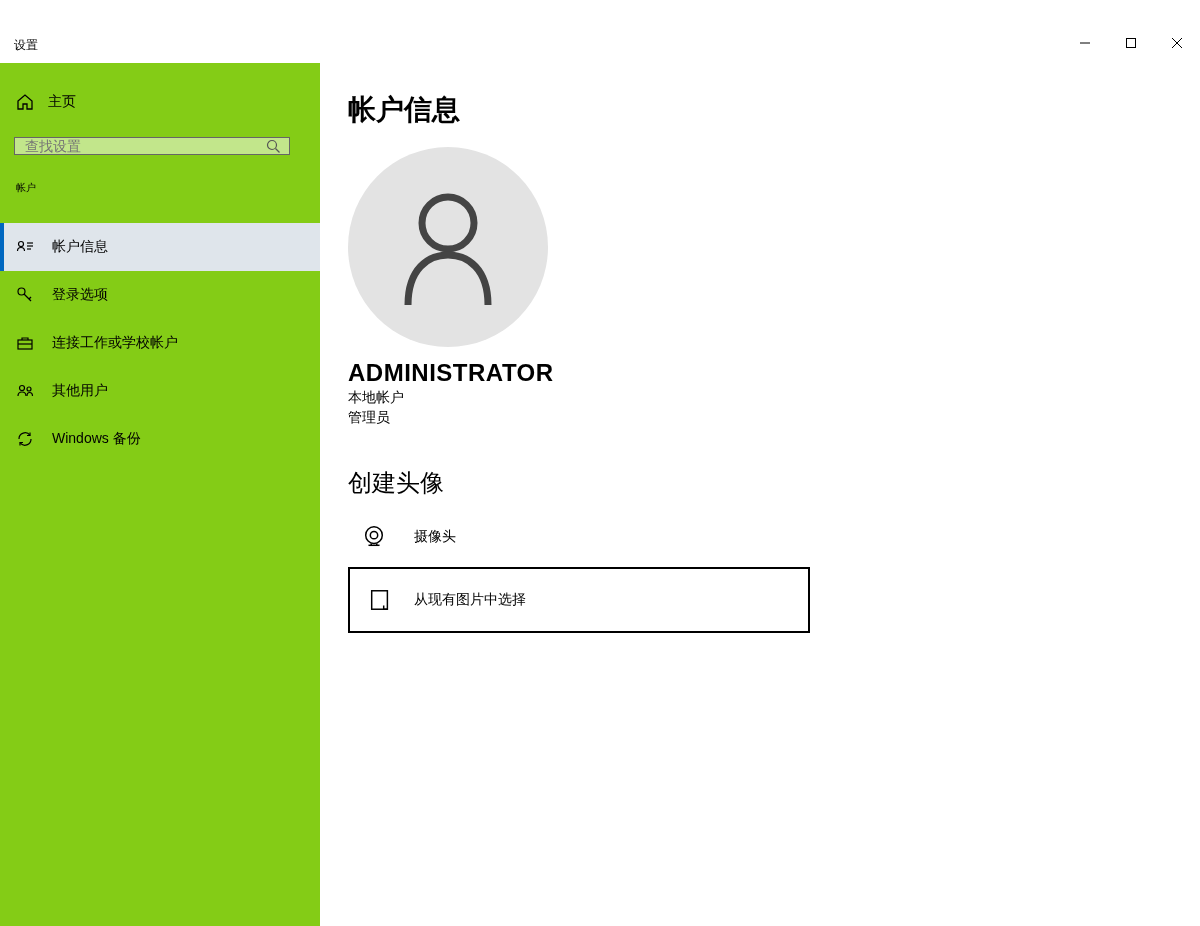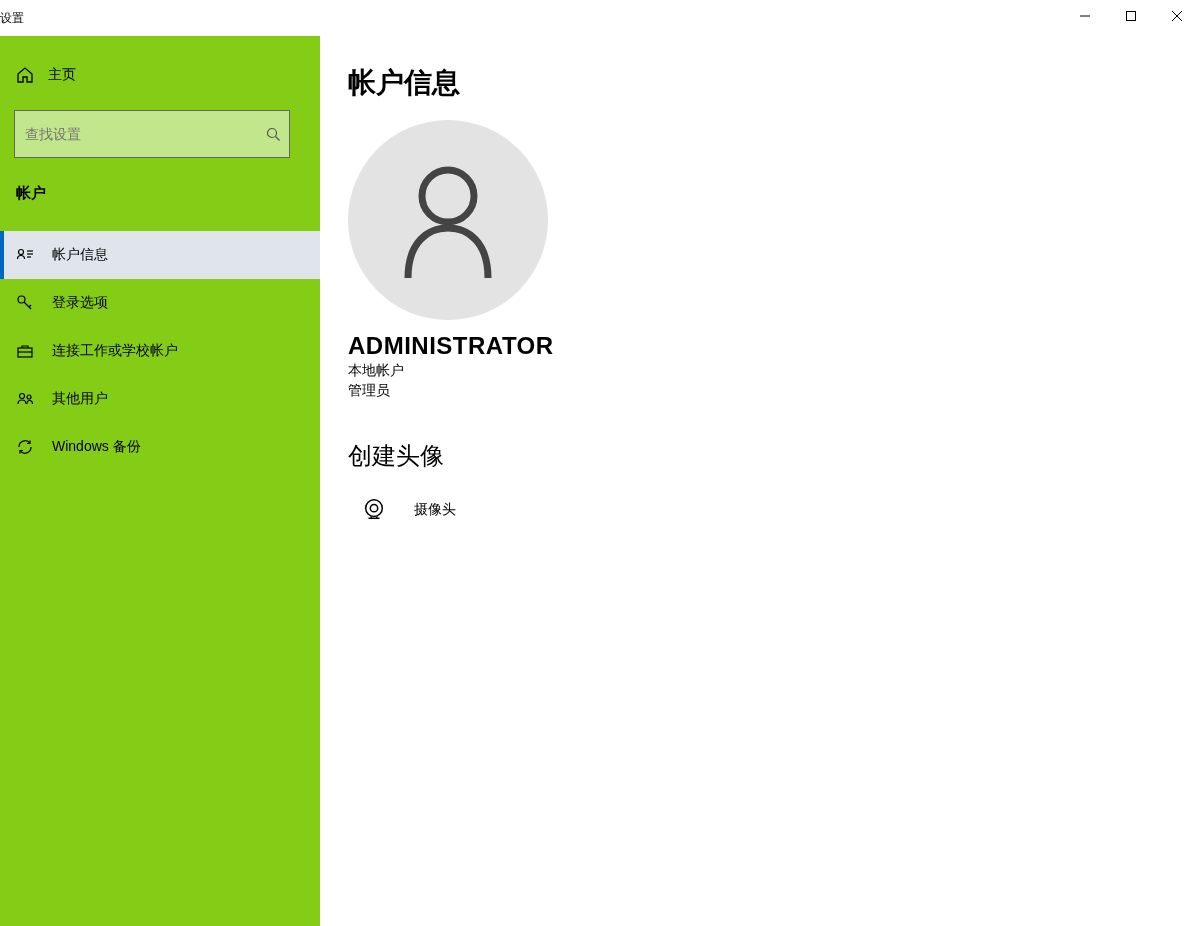--- a/index.html
+++ b/index.html
@@ -8,23 +8,25 @@
     font-family: "Microsoft YaHei", "Segoe UI", sans-serif;
     font-size: 14px;
     color: #000;
     background: #fff;
     overflow: hidden;
   }
   .titlebar {
     height: 36px;
     display: flex;
     align-items: center;
+    padding-left: 14px;
     font-size: 12px;
     position: relative;
     background: #fff;
+    margin-top: 27px;
   }
   .titlebar .win-controls {
     position: absolute; right: 0; top: 0;
     display: flex;
   }
   .win-btn {
     width: 46px; height: 32px;
     display: flex; align-items: center; justify-content: center;
     font-size: 12px;
     cursor: default;
@@ -44,39 +46,39 @@
     display: flex; align-items: center;
     gap: 14px;
     padding: 8px 16px 8px 16px;
     font-size: 14px;
     cursor: default;
   }
   .home-row .icon { width: 18px; height: 18px; display:flex; align-items:center; justify-content:center; }
   .search-box {
     margin: 18px 30px 0 14px;
     border: 1px solid #666;
-    height: 48px;
+    height: 18px;
     display: flex; align-items: center;
     background: rgba(255,255,255,0.5);
   }
   .search-box input {
     flex: 1;
     border: none; outline: none;
     background: transparent;
     padding: 0 10px;
     font-size: 14px;
     font-family: inherit;
   }
   .search-box .search-icon {
     width: 32px; display:flex; align-items:center; justify-content:center;
   }
   .category-label {
     padding: 26px 16px 10px 16px;
-    font-size: 15px;
-    font-weight: 700;
+    font-size: 10px;
+    font-weight: 400;
   }
   .nav-list { margin-top: 18px; }
   .nav-item {
     display: flex; align-items: center;
     gap: 18px;
     height: 48px;
     padding: 0 16px;
     font-size: 14px;
     cursor: default;
     position: relative;
@@ -288,15 +290,24 @@
         <svg width="26" height="26" viewBox="0 0 26 26">
             <circle cx="13" cy="11" r="9" fill="none" stroke="#000" stroke-width="1.6"></circle>
             <circle cx="13" cy="11" r="4" fill="none" stroke="#000" stroke-width="1.6"></circle>
             <path d="M7 22 L19 22" stroke="#000" stroke-width="1.6"></path>
             <path d="M10 20 L10 22 M16 20 L16 22" stroke="#000" stroke-width="1.6"></path>
           </svg>
       </span>
       <span>摄像头</span>
     </div>
 
+    <div class="option-browse">
+      <span class="icon">
+        <svg width="26" height="26" viewBox="0 0 26 26">
+            <rect x="4" y="3" width="17" height="20" fill="none" stroke="#000" stroke-width="1.6"></rect>
+            <path d="M17 19 L17 23 L21 23" fill="none" stroke="#000" stroke-width="1.6"></path>
+          </svg>
+      </span>
+      <span>从现有图片中选择</span>
+    </div>
 
   </div>
 </div>
 
 </body></html>

